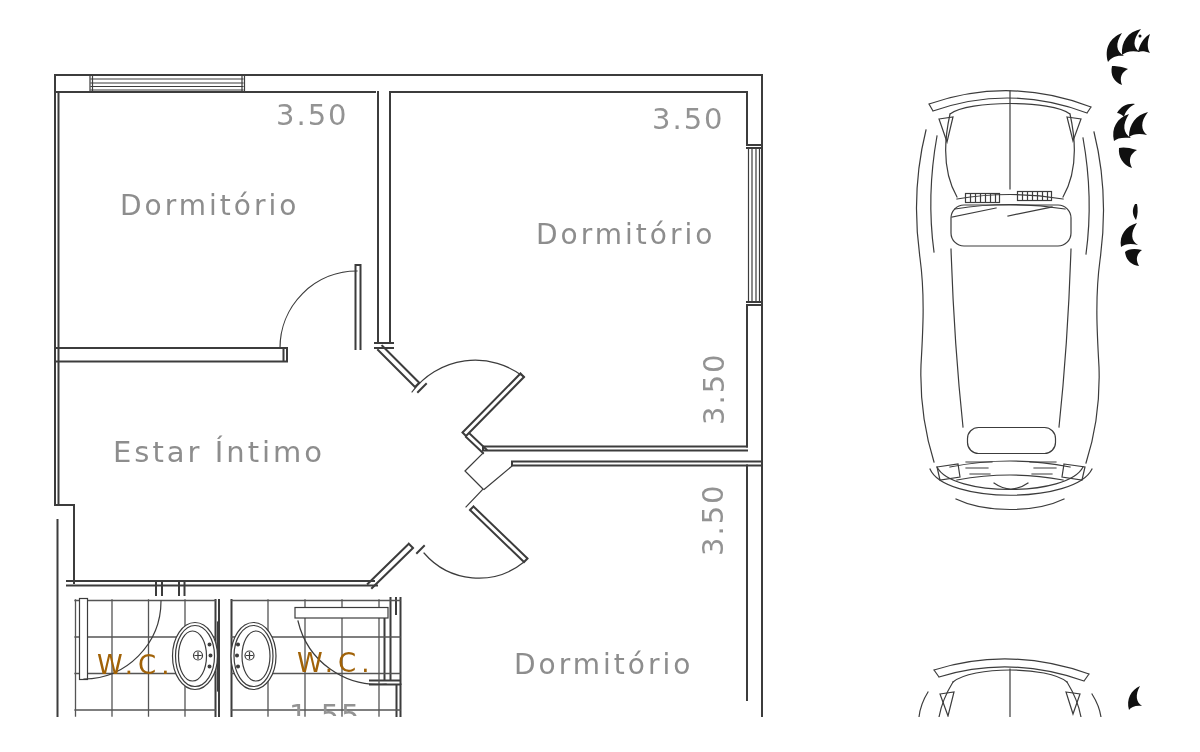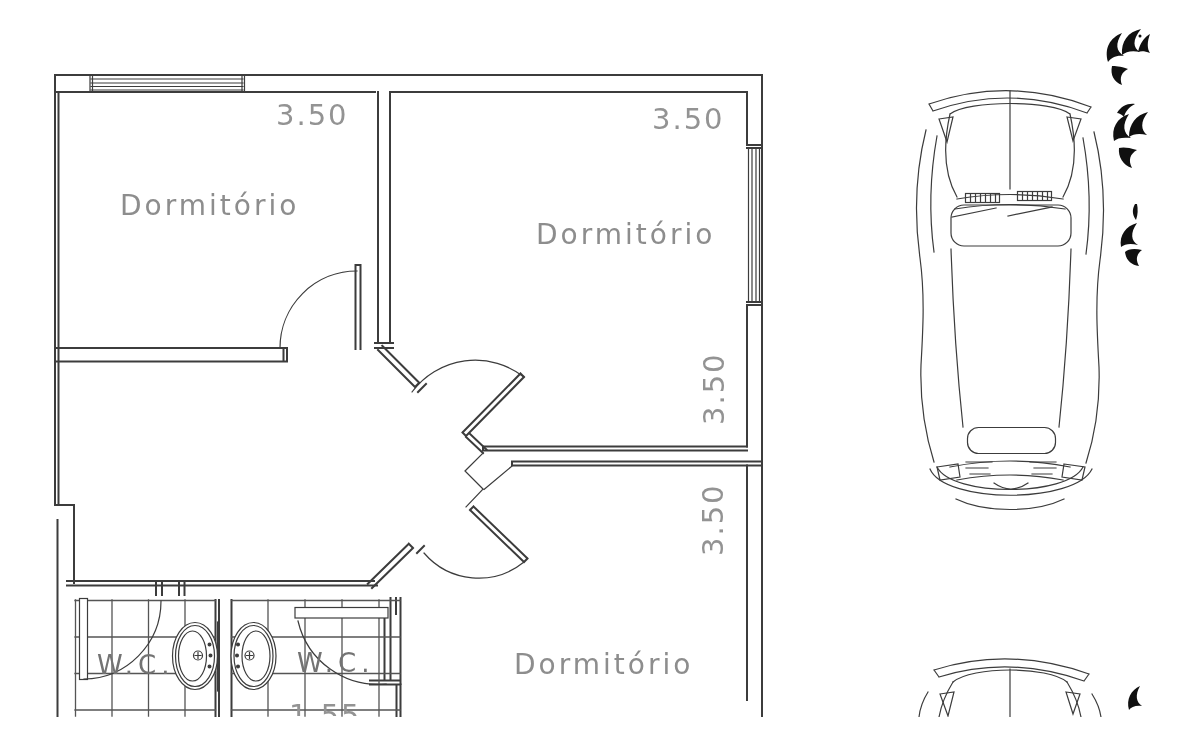--- a/index.html
+++ b/index.html
@@ -4,21 +4,21 @@
 <style>
   html,body{margin:0;padding:0;background:#ffffff;}
   .stage{position:relative;width:1200px;height:752px;background:#ffffff;overflow:hidden;
          font-family:"DejaVu Sans",sans-serif;}
   .stage svg{position:absolute;left:0;top:0;}
   .lbl{position:absolute;color:#8d8d8d;white-space:nowrap;line-height:1;
        font-family:"DejaVu Sans",sans-serif;font-weight:400;}
   .room{font-size:28px;letter-spacing:3px;}
   .dim{font-size:29px;letter-spacing:2px;color:#939393;}
   .dim-v{transform:rotate(-90deg);text-align:center;}
-  .wc{font-size:26px;letter-spacing:5px;color:#737373;}
+  .wc{font-size:26px;letter-spacing:5px;color:#a16207;}
   .clip155{position:absolute;left:289px;top:701px;width:78px;height:15px;overflow:hidden;}
   .clip155 .dim{position:absolute;left:0;top:0;text-decoration:underline;}
   .w{stroke-width:2px;}
   .t{stroke-width:1.2px;}
   .tile{stroke-width:1.3px;stroke:#555555;}
   .sinkfill{fill:#ffffff;}
 </style>
 </head>
 <body>
 
@@ -176,20 +176,21 @@
     <path d="M1135,204 C1132,209 1132,215 1136,220 C1138,214 1138,209 1137,204 Z"></path>
     <path d="M1121,247 C1119,235 1126,226 1137,223 C1130,233 1131,241 1138,245 C1130,243 1125,244 1121,247 Z"></path>
     <path d="M1125,252 C1126,260 1131,265 1139,266 C1135,259 1137,254 1142,250 C1134,248 1128,249 1125,252 Z"></path>
     <path d="M1129,710 C1126,699 1131,690 1140,686 C1135,695 1136,702 1142,706 C1136,705 1131,707 1129,710 Z"></path>
   </g>
 </svg>
 
 <div class="lbl room" style="left:120px;top:192px;">Dormitório</div>
 <div class="lbl room" style="left:536px;top:221px;">Dormitório</div>
 <div class="lbl room" style="left:514px;top:651px;">Dormitório</div>
+<div class="lbl room" style="left:113px;top:438px;font-size:29px;">Estar Íntimo</div>
 <div class="lbl wc" style="left:97px;top:652px;">W.C.</div>
 <div class="lbl wc" style="left:297px;top:650px;">W.C.</div>
 
 <div class="lbl dim" style="left:276px;top:101px;">3.50</div>
 <div class="lbl dim" style="left:652px;top:105px;">3.50</div>
 <div class="lbl dim dim-v" style="left:681px;top:372px;width:72px;height:34px;">3.50</div>
 <div class="lbl dim dim-v" style="left:680px;top:503px;width:72px;height:34px;">3.50</div>
 <div class="clip155">
   <span class="lbl dim">1.55</span>
 </div>

